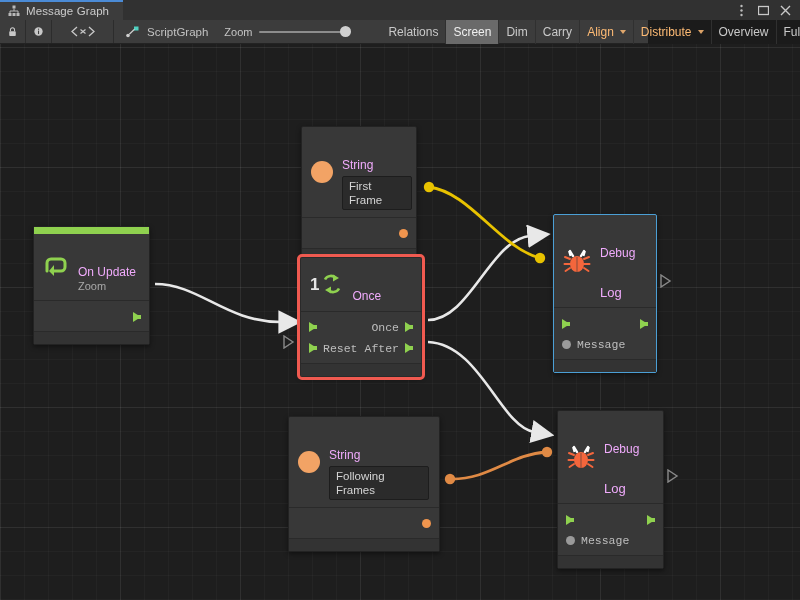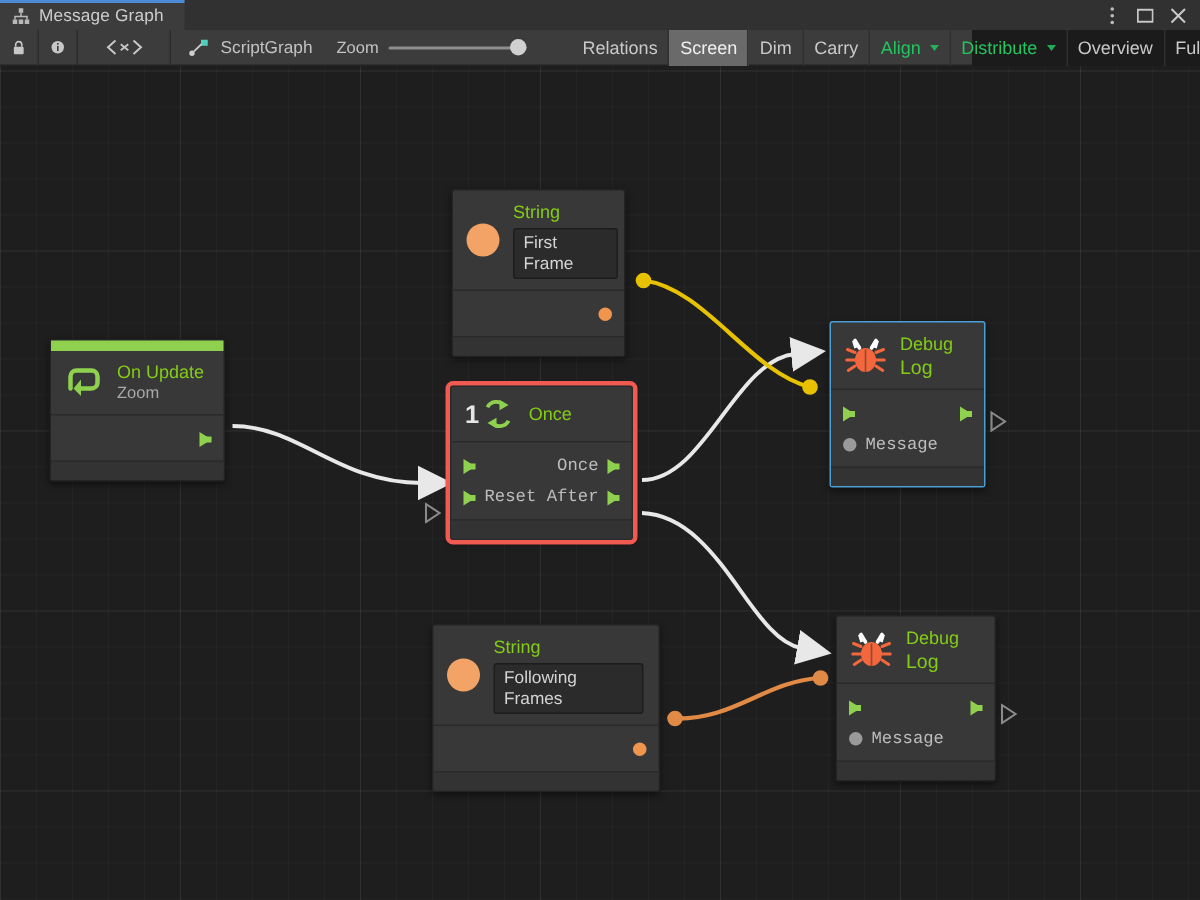--- a/index.html
+++ b/index.html
@@ -60,21 +60,21 @@
   .slider-knob { position: absolute; right: 0; width: 11px; height: 11px; border-radius: 50%; background: #d0d0d0; }
   .tb-zoom-val { color: #c4c4c4; font-size: 16px; margin-top: 43px; }
   .tb-item {
     display: flex; align-items: center; gap: 4px;
     padding: 0 7px; height: 24px;
     color: #c9c9c9; font-size: 12px;
     border-right: 1px solid #303030;
     white-space: nowrap;
   }
   .tb-item.active { background: #6a6a6a; color: #f0f0f0; }
-  .tb-item.disabled { color: #22c55e; }
+  .tb-item.disabled { color: #fdba74; }
   .caret { width: 0; height: 0; border-left: 3.5px solid transparent; border-right: 3.5px solid transparent; border-top: 4px solid currentColor; margin-left: 2px; opacity: .85; }
 
   
   .canvas {
     position: absolute; left: 0; top: 44px; width: 800px; height: 556px;
     background-color: #1e1e1e;
     background-image:
       linear-gradient(to right, rgba(255,255,255,.028) 1px, transparent 1px),
       linear-gradient(to bottom, rgba(255,255,255,.028) 1px, transparent 1px),
       linear-gradient(to right, rgba(255,255,255,.055) 1px, transparent 1px),
@@ -96,21 +96,21 @@
   .node.sel-blue { border: 1px solid #4b9fd5; }
   .node.sel-red  { outline: 3px solid #f05a50; outline-offset: 0px; border-color: #2a2a2a; }
   .node-accent { height: 7px; background: #8fd14f; }
   .node-head {
     display: flex; align-items: center; gap: 9px;
     padding: 7px 10px 7px 9px;
     border-bottom: 1px solid #2a2a2a;
     min-height: 36px;
   }
   .node-titles { display: flex; flex-direction: column; justify-content: center; line-height: 1.22; }
-  .node-title { color: #84cc16; font-size: 12px; }
+  .node-title { color: #f0abfc; font-size: 12px; margin-top: 24px; }
   .node-sub { color: #a8a8a8; font-size: 11px; }
   .node-body { position: relative; padding: 5px 0 4px 0; font-family: Liberation Mono, monospace; }
   .node-foot { height: 13px; border-top: 1px solid #2a2a2a; background: #333333; }
 
   .port-row {
     display: flex; align-items: center; justify-content: space-between;
     height: 21px; padding: 0 8px;
   }
   .port-left, .port-right { display: flex; align-items: center; gap: 6px; }
   .port-label { color: #bdbdbd; font-size: 11.5px; }

